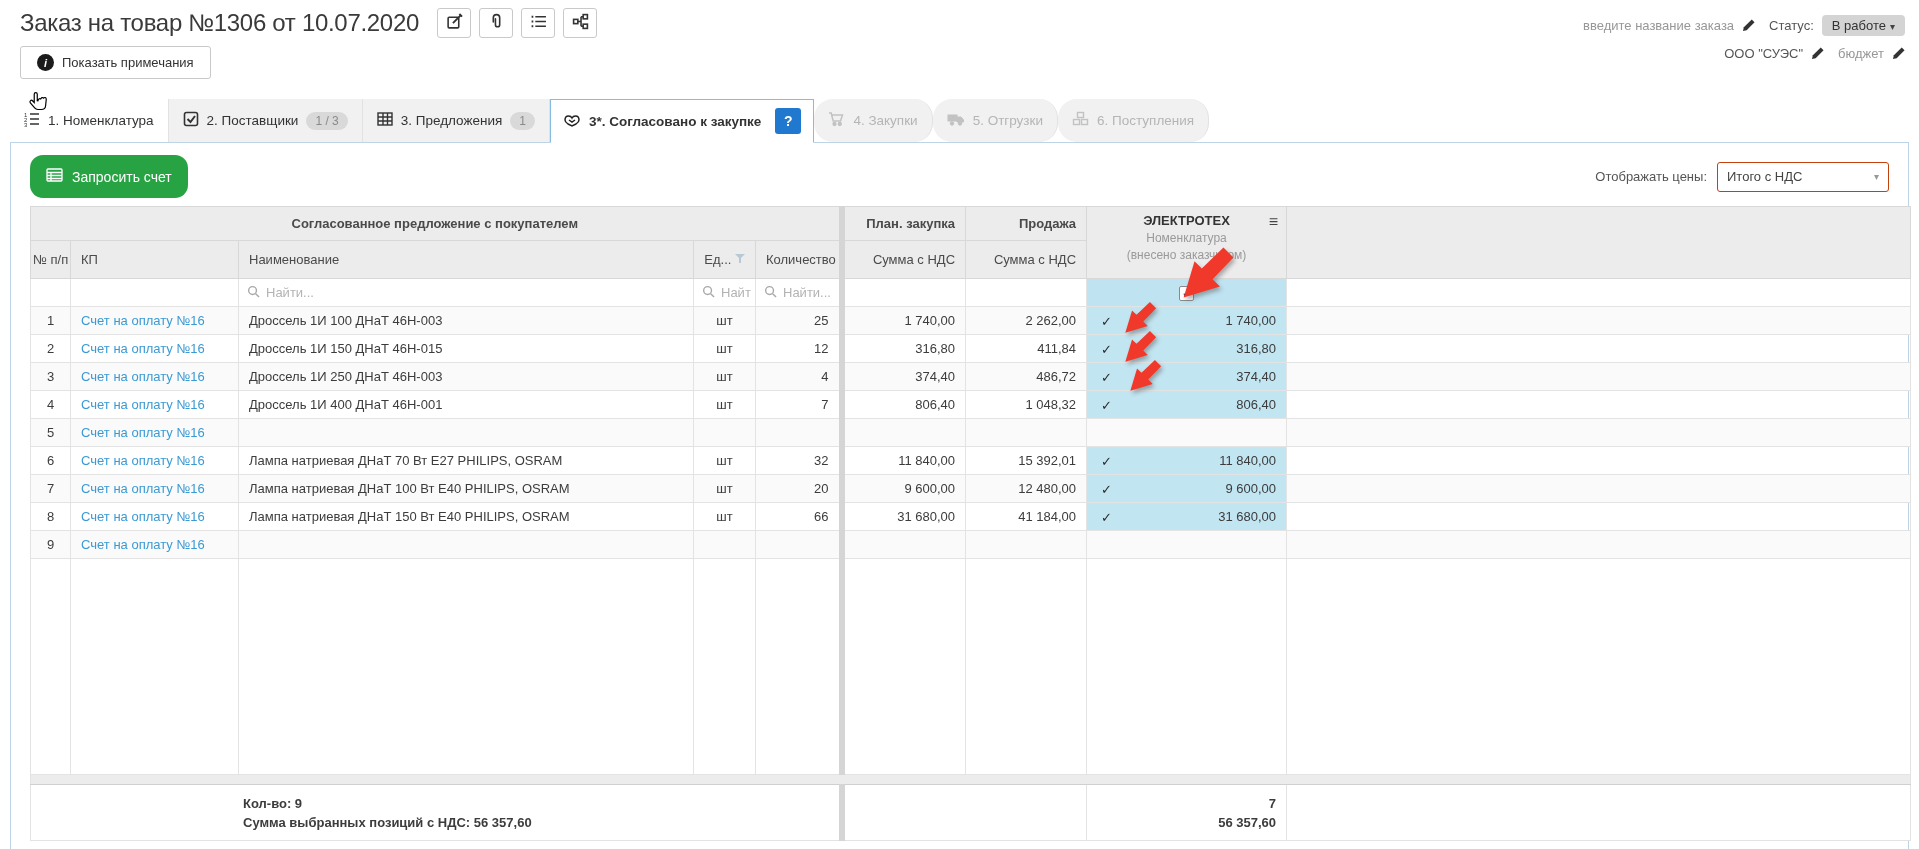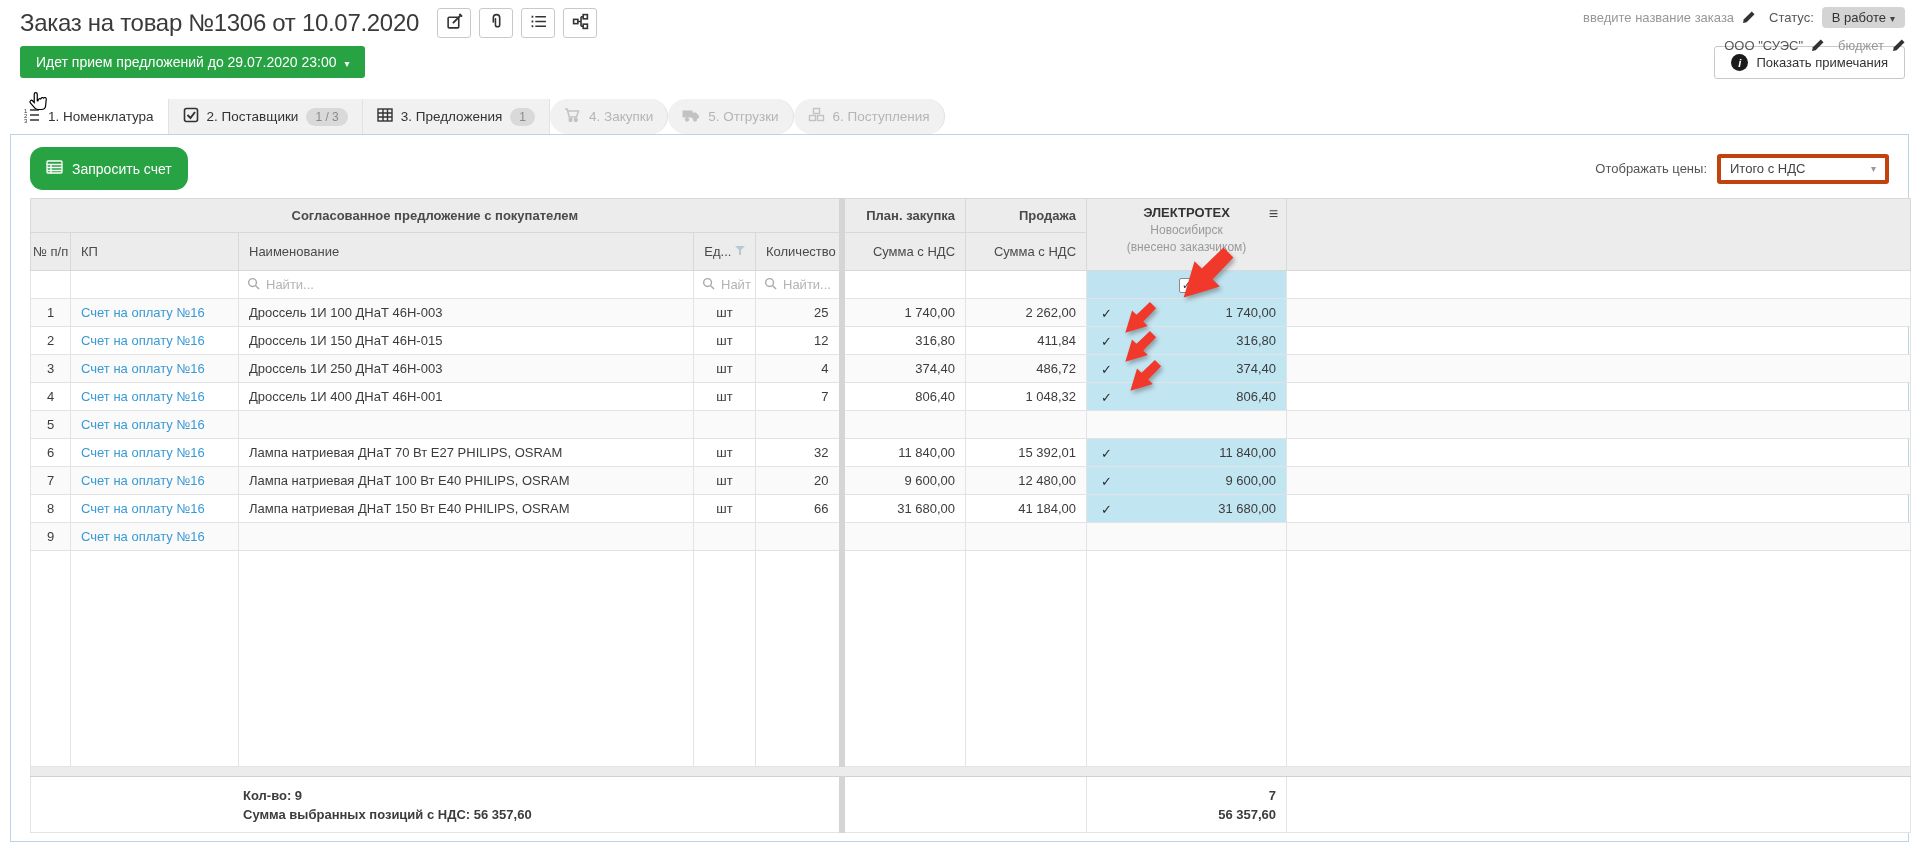--- a/index.html
+++ b/index.html
@@ -7,21 +7,21 @@
     font-family:"Liberation Sans","DejaVu Sans",sans-serif; color:#333; }
 
   
   .top { position:relative; padding:8px 14px 0 20px; }
   .title-row { display:flex; align-items:center; gap:8px; }
   .page-title { font-size:24px; font-weight:300; color:#3a3a3a; letter-spacing:-0.3px; margin-right:10px;text-align:right; }
   .icon-btn { width:34px; height:30px; background:#fff; border:1px solid #c9c9c9; border-radius:3px;
     display:inline-flex; align-items:center; justify-content:center; cursor:pointer; }
   .icon-btn svg { stroke:#333; fill:none; stroke-width:1.5; }
 
-  .top-right { position:absolute; right:14px; top:4px; text-align:right; }
+  .top-right { position:absolute; right:14px; top:12px; text-align:right; }
   .tr-line { display:flex; align-items:center; justify-content:flex-end; gap:8px; height:26px; font-size:13px; }
   .muted { color:#979797; }
   .pencil { width:13px; height:13px; display:inline-block; }
   .status-chip { background:#d4d4d4; color:#333; border-radius:4px; padding:3px 10px; font-size:13px; cursor:pointer; }
   .caret { font-size:10px; color:#444; margin-left:4px; }
   .company-line { margin-top:2px; }
 
   
   .banner-row { display:flex; justify-content:space-between; align-items:flex-start; padding:8px 14px 0 20px; }
   .btn-green-big { background:#28a344; color:#fff; border:none; border-radius:3px; font-size:14px;
@@ -46,21 +46,21 @@
   .help-btn { background:#2079ce; color:#fff; font-weight:bold; border-radius:3px; width:26px; height:26px;
     display:inline-flex; align-items:center; justify-content:center; font-size:14px; margin-left:6px; cursor:pointer; }
 
   
   .panel { margin:0 10px; border:1px solid #bcd4e6; border-top:none; height:707px; position:relative;
     background:#fff; padding:0 19px; }
   .toolbar { display:flex; justify-content:space-between; align-items:center; padding:12px 0 0 0; }
   .btn-green { background:#28a344; color:#fff; border:none; border-radius:13px; font-size:14px;
     padding:13px 16px; display:inline-flex; align-items:center; gap:9px; cursor:pointer; }
   .display-prices { display:flex; align-items:center; gap:10px; font-size:13px; color:#555; }
-  .select-box { width:172px; height:30px; border:4px solid #c2410c; border-radius:3px; background:#fff;
+  .select-box { width:172px; height:30px; border:1px solid #c2410c; border-radius:3px; background:#fff;
     display:flex; align-items:center; justify-content:space-between; padding:0 9px; font-size:13px; color:#444; cursor:pointer; }
   .select-box .caret { color:#999; }
 
   
   table.grid { border-collapse:collapse; table-layout:fixed; width:1880px; margin-top:8px; }
   .grid th, .grid td { border:1px solid #e3e3e3; font-size:13px; overflow:hidden; white-space:nowrap; }
   .grid thead th { background:#ececec; color:#4a4a4a; font-weight:normal; border-color:#d8d8d8; }
   .gh { font-weight:bold !important; height:34px; }
   .gh-center { text-align:center; }
   .gh-right { text-align:right; padding-right:10px; }
@@ -169,24 +169,20 @@
       <span class="pencil">
         <svg width="13" height="13" viewBox="0 0 14 14">
             <polygon points="10.5,0.5 13.5,3.5 5,12 1,13 2,9" fill="#333"></polygon>
           </svg>
       </span>
     </div>
   </div>
 </div>
 
 <div class="banner-row">
-  <button class="btn-green-big">
-    <span>Идет прием предложений до 29.07.2020 23:00</span>
-    <span class="caret">▾</span>
-  </button>
   <button class="btn-notes">
     <span class="info-ic">i</span>
     <span>Показать примечания</span>
   </button>
 </div>
 
 <div class="tabbar">
   <div class="tab first">
     <span>
       <svg width="16" height="16" viewBox="0 0 16 16" stroke="#333" stroke-width="1.4">
@@ -210,20 +206,30 @@
   </div>
   <div class="tab">
     <span>
       <svg width="16" height="16" viewBox="0 0 16 16" stroke="#333" fill="none" stroke-width="1.4">
           <rect x="1" y="2" width="14" height="12"></rect>
           <path d="M1 6 h14 M1 10 h14 M6 2 v12 M10.5 2 v12"></path>
         </svg>
     </span>
     <span>3. Предложения</span>
     <span class="badge">1</span>
+  </div>
+  <div class="tab active">
+    <span>
+      <svg width="18" height="16" viewBox="0 0 18 16">
+          <path d="M2 8 Q2 4 5.5 4 Q8 4 9 6 Q10 4 12.5 4 Q16 4 16 8 Q16 10 13 12 L9 14 L5 12 Q2 10 2 8 Z" fill="none" stroke="#222" stroke-width="1.5"></path>
+          <path d="M6 8 l3 2 l3 -2" fill="none" stroke="#222" stroke-width="1.5"></path>
+        </svg>
+    </span>
+    <span>3*. Согласовано к закупке</span>
+    <span class="help-btn">?</span>
   </div>
   <div class="tab disabled">
     <span>
       <svg width="17" height="16" viewBox="0 0 17 16" stroke="#c2c2c2" fill="none" stroke-width="1.5">
           <path d="M1 2 h2.2 l2 8 h7.3 l2 -6 H4"></path>
           <circle cx="6.5" cy="13" r="1.4" fill="#c2c2c2"></circle>
           <circle cx="11.8" cy="13" r="1.4" fill="#c2c2c2"></circle>
         </svg>
     </span>
     <span>4. Закупки</span>
@@ -285,21 +291,21 @@
         <col style="width:624px">
     </colgroup>
     <thead>
       <tr>
         <th colspan="5" class="gh gh-center">Согласованное предложение с покупателем</th>
         <th class="gh gh-right div-l">План. закупка</th>
         <th class="gh gh-right">Продажа</th>
         <th rowspan="2" class="sup-head">
           <div class="sup-name">ЭЛЕКТРОТЕХ</div>
           <span class="menu-ic">≡</span>
-          <div class="sup-sub">Новосибирск</div>
+          <div class="sup-sub">Номенклатура</div>
           <div class="sup-sub">(внесено заказчиком)</div>
         </th>
         <th rowspan="2"></th>
       </tr>
       <tr>
         <th class="colh" style="text-align:center;padding:0 2px;">№ п/п</th>
         <th class="colh">КП</th>
         <th class="colh">Наименование</th>
         <th class="colh colh-right">
           <span>Ед...</span>

